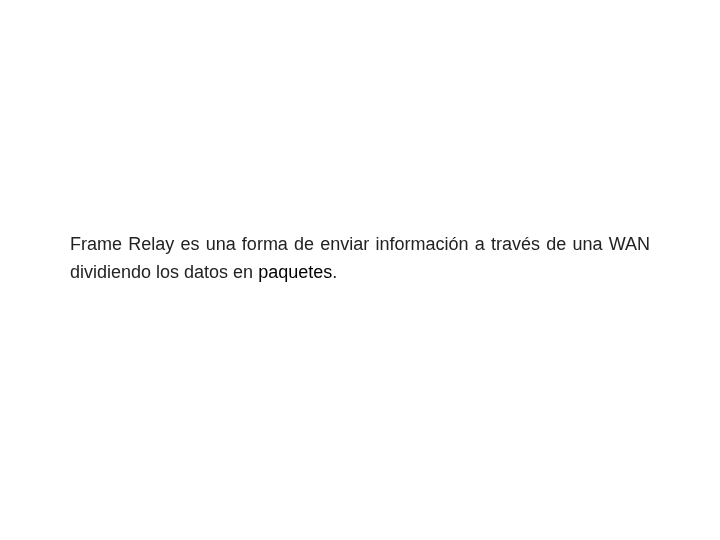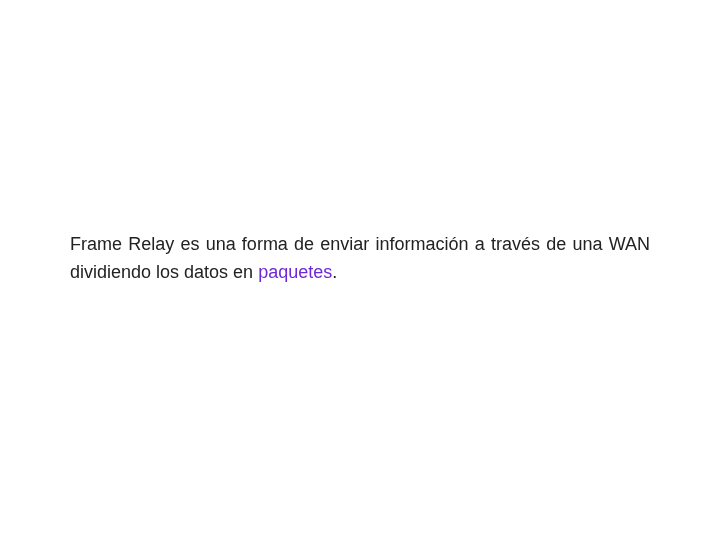--- a/index.html
+++ b/index.html
@@ -25,21 +25,21 @@
 
     .paragraph {
       font-size: 18px;
       line-height: 1.55;
       color: #222222;
       text-align: justify;
       margin-bottom: 22px;
     }
 
     .paragraph .link {
-      color: #6d28d9;
+      color: #000000;
       text-decoration: none;
     }
   </style>
 </head>
 <body>
 
 <div class="content-area">
   <p class="paragraph">
     <span>Frame  Relay  es  una  forma  de  enviar información a través de una WAN dividiendo los datos en </span><a class="link" href="#">paquetes</a><span>.</span>
   </p>

